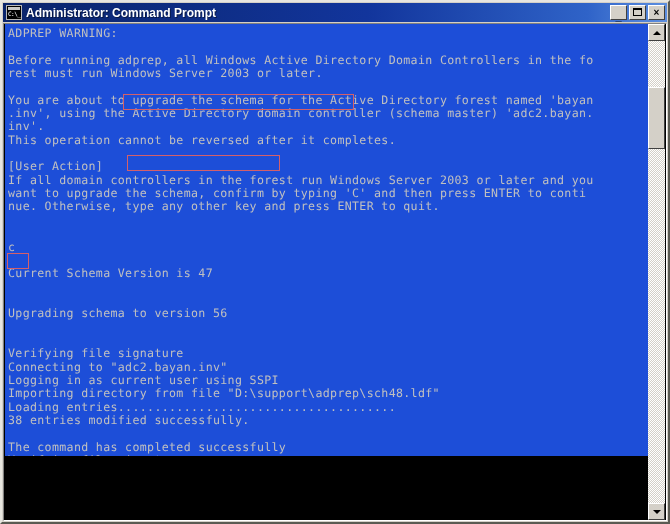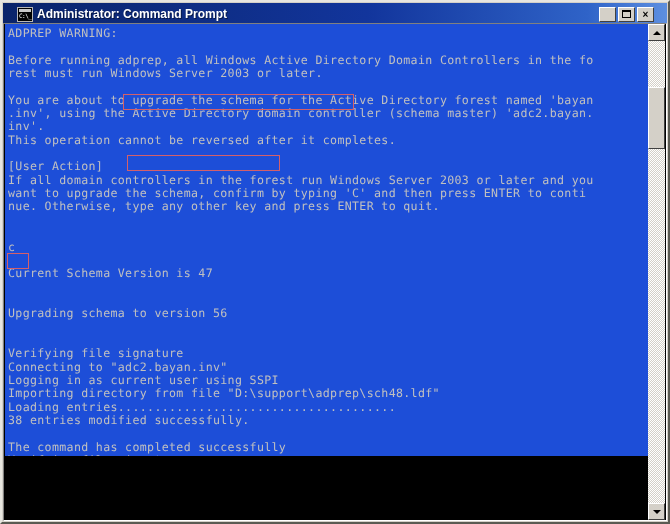--- a/index.html
+++ b/index.html
@@ -30,21 +30,21 @@
 
   
   #titlebar {
     position: absolute;
     left: 1px; top: 1px;
     width: 664px;
     height: 19px;
     background: linear-gradient(to right, #0a246a 0%, #12359c 55%, #2f63c8 88%, #5d8fe0 100%);
     display: flex;
     align-items: center;
-    padding: 11px;
+    padding: 0;
     box-sizing: border-box;
   }
   #titlebar-icon {
     width: 16px;
     height: 15px;
     margin-left: 3px;
     margin-right: 4px;
     background: #000;
     border: 1px solid #b8b8b8;
     box-sizing: border-box;

